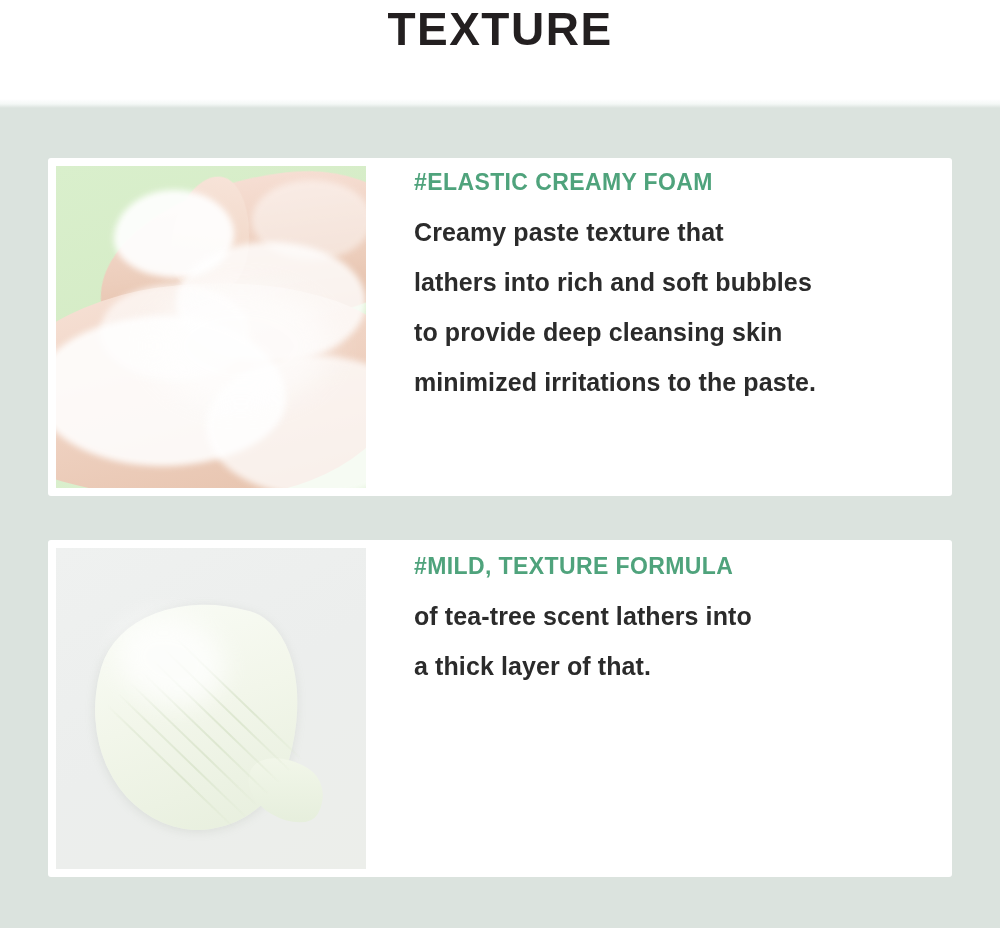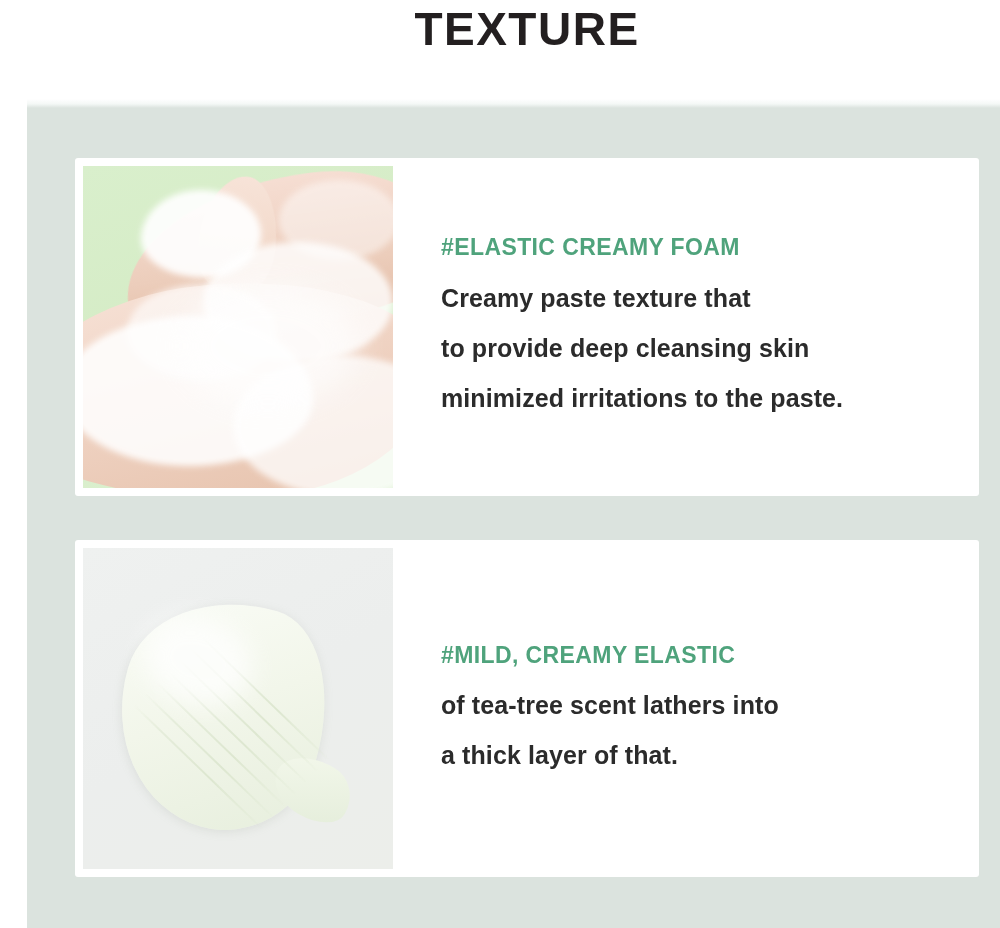--- a/index.html
+++ b/index.html
@@ -3,21 +3,21 @@
 <meta charset="utf-8">
 <style>
   html,body{margin:0;padding:0;}
   body{
     width:1000px;height:928px;
     background:#ffffff;
     font-family:"Liberation Sans",sans-serif;
     overflow:hidden;
     position:relative;
   }
-  .page{position:absolute;inset:0;background:#dbe3de;margin-left:27px;}
+  .page{position:absolute;inset:0;background:#dbe3de;}
   .header{
     position:absolute;left:0;top:0;width:1000px;height:107px;
     background:#ffffff;
     display:flex;align-items:flex-start;justify-content:center;
   }
   .header-title{
     font-size:46px;font-weight:bold;color:#231f20;
     letter-spacing:1.5px;line-height:1;margin-top:6px;
     font-family:"Liberation Sans",sans-serif;
   }
@@ -40,21 +40,21 @@
 
   .card-media{
     width:310px;flex:0 0 310px;height:100%;
     position:relative;overflow:hidden;
   }
   .card-body{
     flex:1 1 auto;height:100%;
     background:#ffffff;
     padding-left:48px;
     box-sizing:border-box;
-    display:flex;flex-direction:column;justify-content:center;
+    display:flex;flex-direction:column;
   }
   .card-1 .card-body{padding-top:4px;}
   .card-2 .card-body{padding-top:6px;}
 
   .card-heading{
     font-size:23px;font-weight:bold;color:#4fa37c;
     letter-spacing:0.4px;
     margin:0 0 12px 0;line-height:1.1;
   }
   .card-text{
@@ -154,20 +154,21 @@
         <div class="foam foam-e"></div>
         <div class="foam foam-c"></div>
         <div class="foam foam-d"></div>
         <div class="glow"></div>
       </div>
     </div>
     <div class="card-body">
       <h2 class="card-heading">#ELASTIC CREAMY FOAM</h2>
       <p class="card-text">
         <span class="ln">Creamy paste texture that</span>
+        <span class="ln">lathers into rich and soft bubbles</span>
         <span class="ln">to provide deep cleansing skin</span>
         <span class="ln">minimized irritations to the paste.</span>
       </p>
     </div>
   </div>
 
   <div class="card card-2">
     <div class="card-media">
       <div class="media-grey">
         <div class="swatch"></div>
@@ -178,21 +179,21 @@
           <div class="ridge" style="top:46px"></div>
           <div class="ridge" style="top:62px"></div>
           <div class="ridge" style="top:78px"></div>
           <div class="ridge" style="top:94px"></div>
           <div class="ridge" style="top:110px"></div>
         </div>
         <div class="swatch-hi"></div>
       </div>
     </div>
     <div class="card-body">
-      <h2 class="card-heading">#MILD, CREAMY ELASTIC</h2>
+      <h2 class="card-heading">#MILD, TEXTURE FORMULA</h2>
       <p class="card-text">
         <span class="ln">of tea-tree scent lathers into</span>
         <span class="ln">a thick layer of that.</span>
       </p>
     </div>
   </div>
 
 </div>
 
 </body></html>

